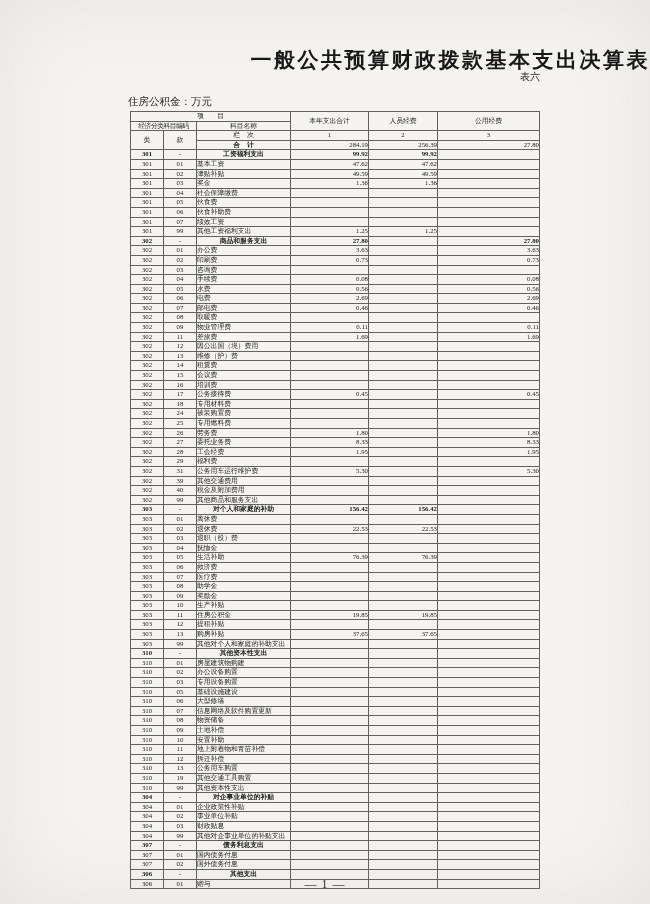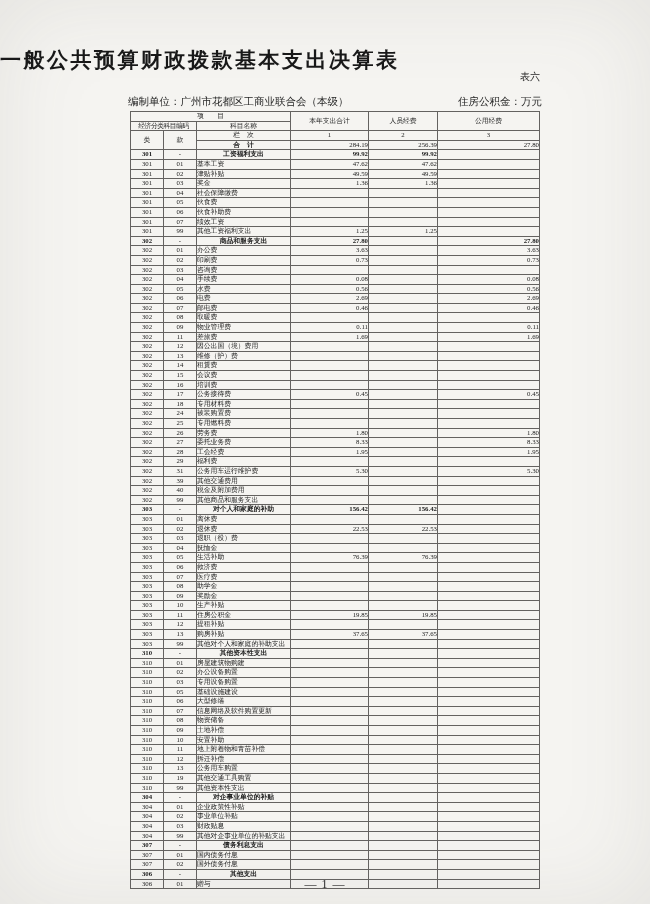--- a/index.html
+++ b/index.html
@@ -9,21 +9,21 @@
     font-family:"Liberation Serif","DejaVu Serif",serif;
   }
   .paper{
     position:relative;width:650px;height:904px;overflow:hidden;
     background:#f5f4f1;
     box-shadow:inset 0 0 90px rgba(90,85,80,0.10);
     color:#1f1f1f;
   }
   .doc-title{
     position:absolute;top:46px;left:0;width:650px;
-    text-align:left;font-size:21px;font-weight:bold;
+    text-align:right;font-size:21px;font-weight:bold;
     letter-spacing:2.5px;color:#181818;
   }
   .table-no{
     position:absolute;top:70px;left:130px;width:410px;
     text-align:right;font-size:10px;color:#262626;
   }
   .info-line{
     position:absolute;top:95px;left:128px;width:414px;
     display:flex;justify-content:space-between;
     font-size:10.5px;color:#262626;
@@ -56,23 +56,20 @@
 </head>
 <body>
 
 <div class="paper">
 
   <div class="doc-title">一般公共预算财政拨款基本支出决算表</div>
 
   <div class="table-no">表六</div>
 
   <div class="info-line">
-    <div class="info-left">
-      <span>编制单位：</span><span>广州市花都区工商业联合会（本级）</span>
-    </div>
     <div class="info-right">
       <span>住房公积金：</span><span>万元</span>
     </div>
   </div>
 
   <table class="t">
     <colgroup>
       <col style="width:33px">
         <col style="width:33px">
         <col style="width:94px">

